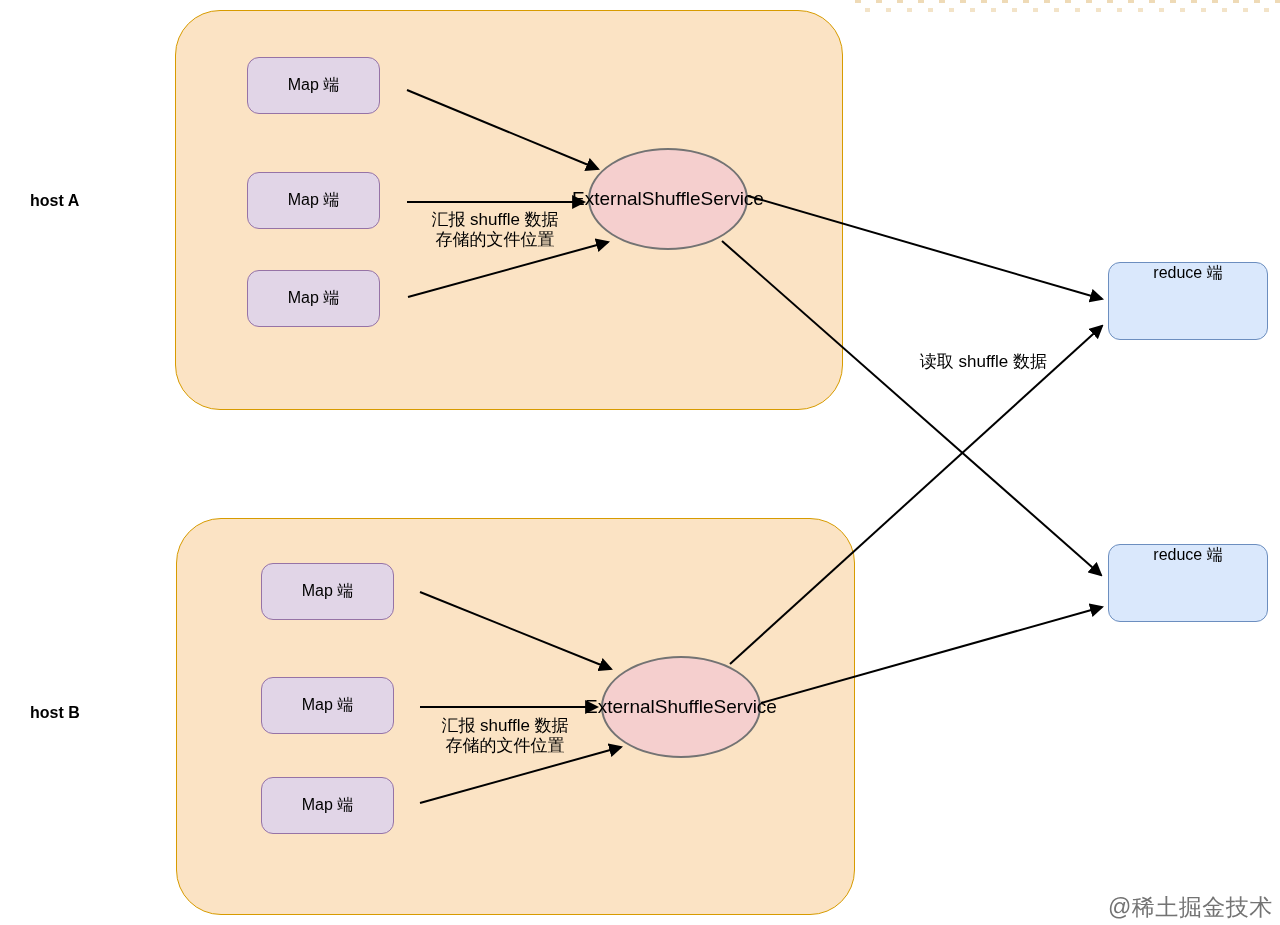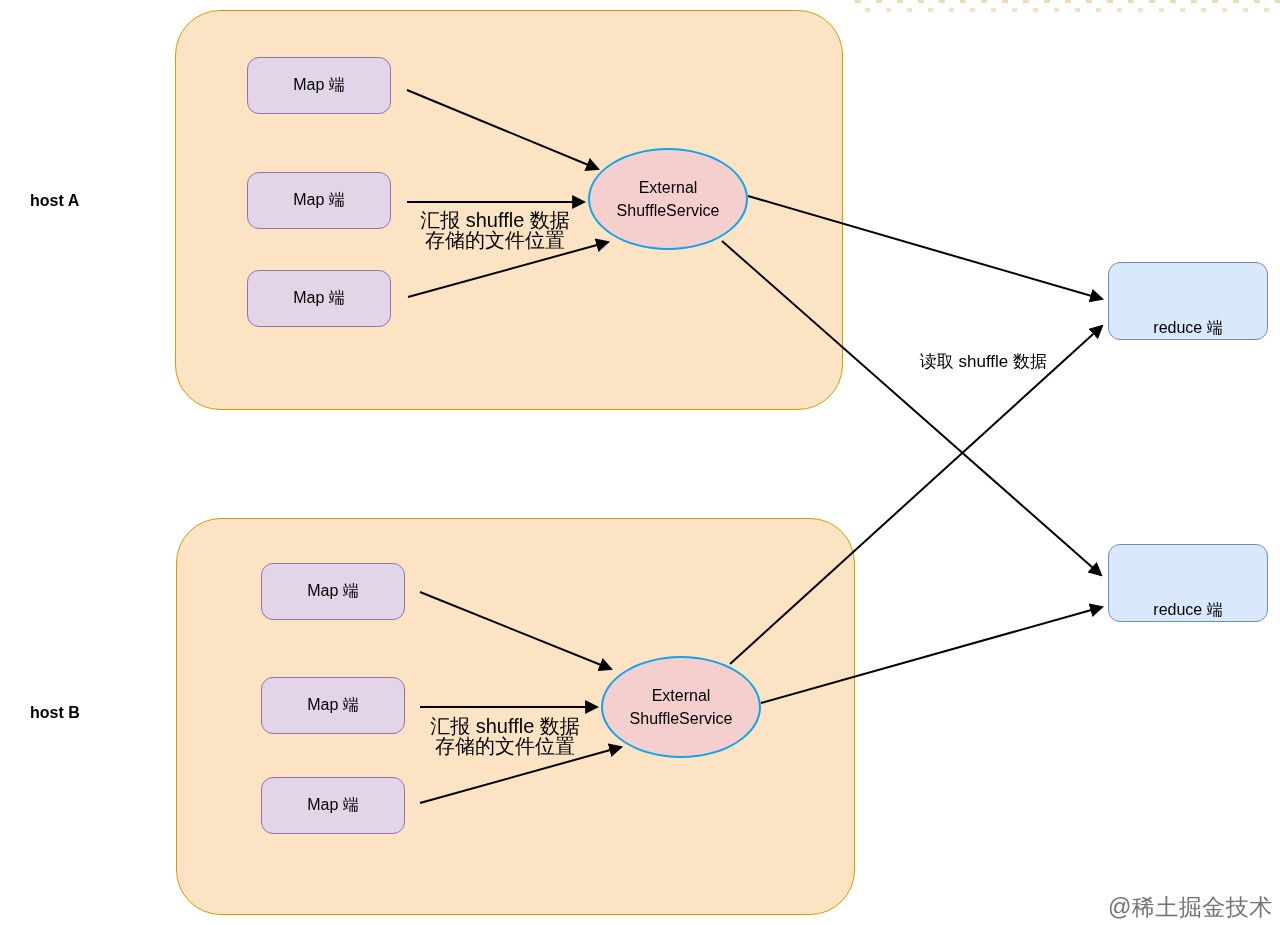--- a/index.html
+++ b/index.html
@@ -41,81 +41,81 @@
   .edges {
     position: absolute;
     left: 0; top: 0;
     z-index: 2;
     pointer-events: none;
   }
   .edges line { stroke: #000000; stroke-width: 2; }
 
   .map-node {
     position: absolute;
-    width: 144px; height: 57px;
+    width: 133px; height: 57px;
     background: #E1D5E7;
     border: 1.5px solid #9673A6;
     border-radius: 12px;
     box-sizing: border-box;
     display: flex; align-items: center; justify-content: center;
     font-size: 16px;
     z-index: 3;
   }
   .map-a1 { left: 247px; top: 57px;  }
   .map-a2 { left: 247px; top: 172px; }
   .map-a3 { left: 247px; top: 270px; }
   .map-b1 { left: 261px; top: 563px; }
   .map-b2 { left: 261px; top: 677px; }
   .map-b3 { left: 261px; top: 777px; }
 
   .shuffle-node {
     position: absolute;
     width: 160px; height: 102px;
     background: #F5CFCE;
-    border: 2px solid #0ea5e9;
+    border: 2px solid #737373;
     border-radius: 50%;
     box-sizing: border-box;
-    display: flex; flex-direction: column;
+    display: flex; flex-direction: row;
     align-items: center; justify-content: center;
-    font-size: 16px; line-height: 1.45;
+    font-size: 19px; line-height: 1.45;
     text-align: center;
     z-index: 3;
   }
   .shuffle-a { left: 588px; top: 148px; }
   .shuffle-b { left: 601px; top: 656px; }
 
   .reduce-node {
     position: absolute;
     left: 1108px;
     width: 160px; height: 78px;
     background: #DAE8FC;
     border: 1.5px solid #6C8EBF;
     border-radius: 12px;
     box-sizing: border-box;
-    display: flex; align-items: flex-end; justify-content: center;
+    display: flex; align-items: flex-start; justify-content: center;
     font-size: 16px;
     z-index: 3;
   }
   .reduce-top    { top: 262px; }
   .reduce-bottom { top: 544px; }
 
   .side-label {
     position: absolute;
     font-size: 16px;
     font-weight: bold;
     z-index: 3;
   }
   .host-a-label { left: 30px; top: 192px; }
   .host-b-label { left: 30px; top: 704px; text-align: right; }
 
   .report-label {
     position: absolute;
     width: 190px;
     text-align: center;
-    font-size: 20px;
+    font-size: 17px;
     line-height: 20px;
     z-index: 3;
   }
   .report-a { left: 400px; top: 210px; }
   .report-b { left: 410px; top: 716px; }
 
   .read-label {
     position: absolute;
     left: 857px; top: 350px;
     width: 190px;

